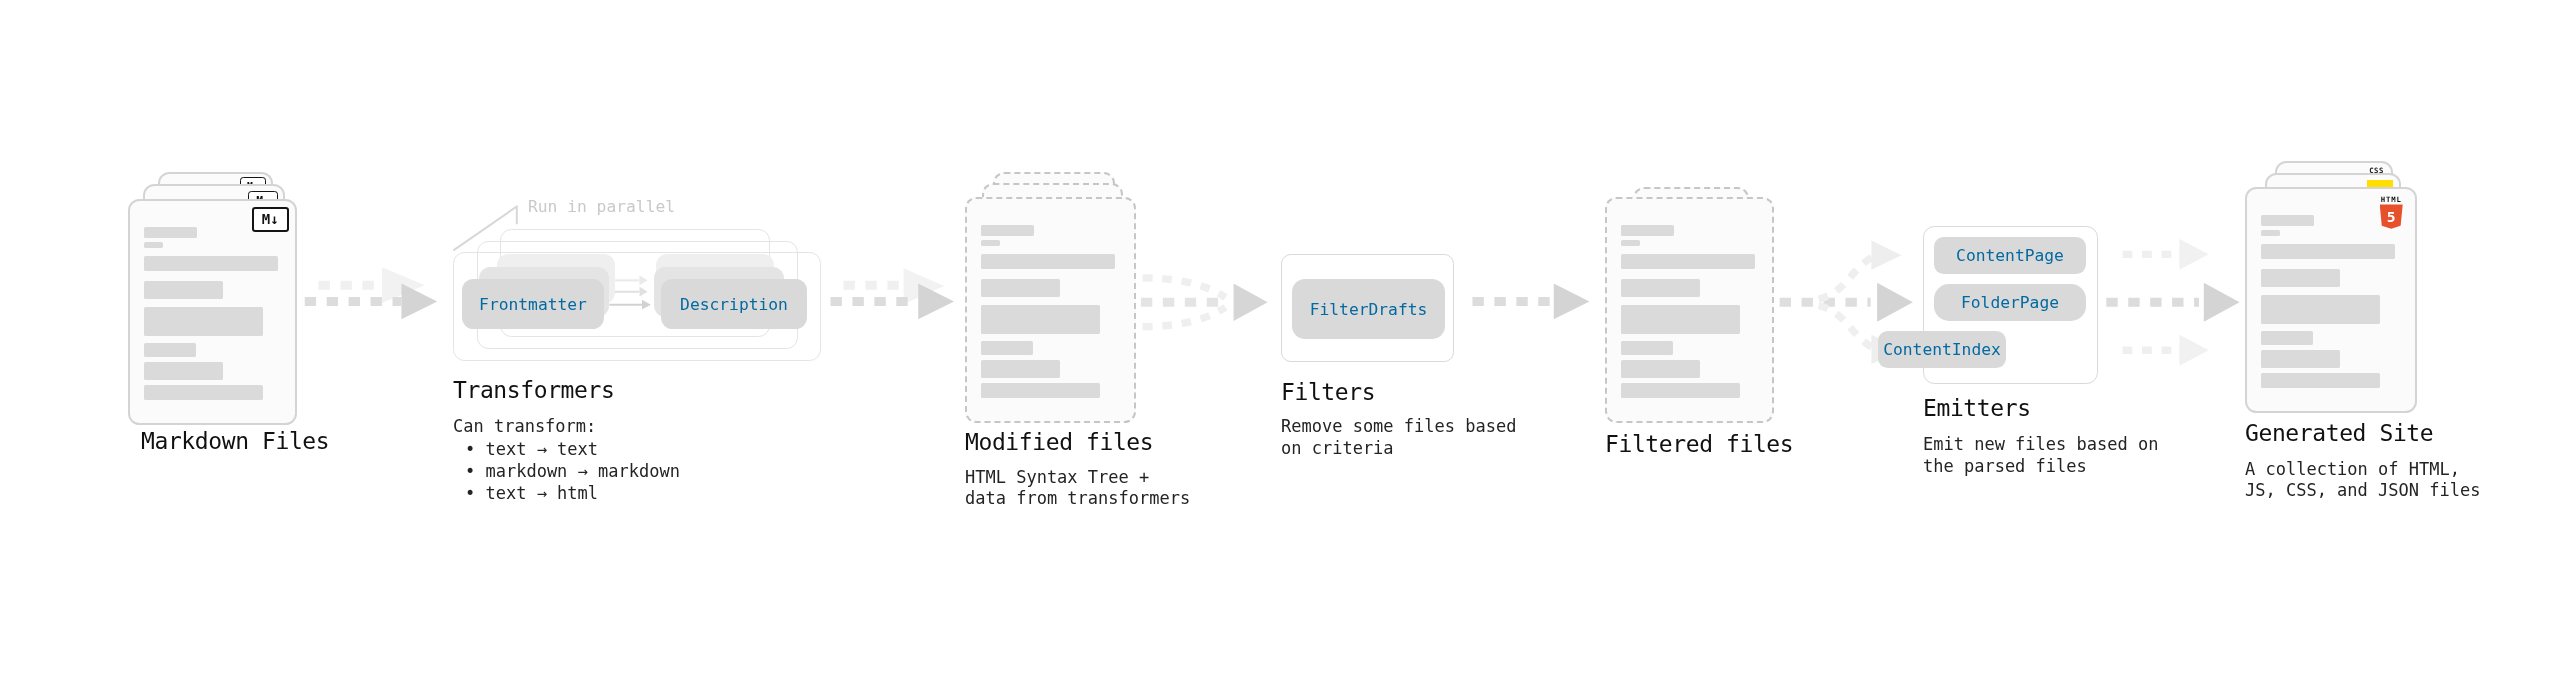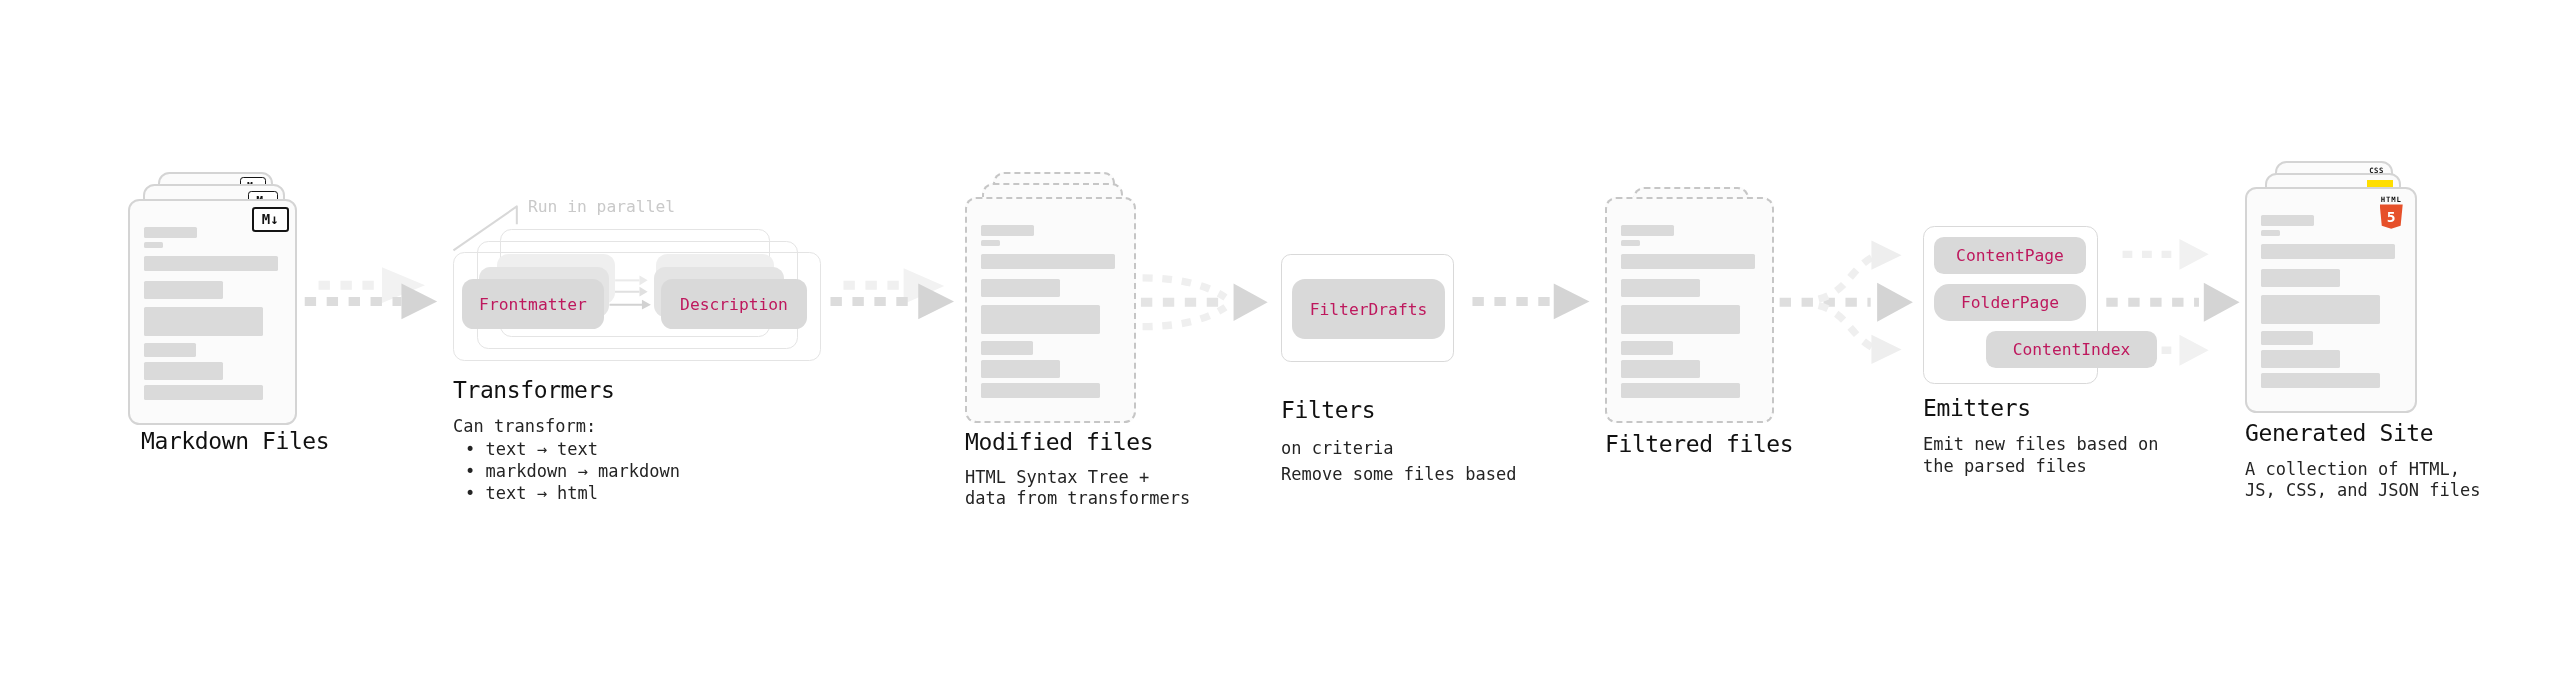--- a/index.html
+++ b/index.html
@@ -18,21 +18,21 @@
   .b4{left:14px;top:80px;width:79px;height:18px;}
   .b5{left:14px;top:106px;width:119px;height:29px;}
   .b6{left:14px;top:142px;width:52px;height:14px;}
   .b7{left:14px;top:161px;width:79px;height:18px;}
   .b8{left:14px;top:184px;width:119px;height:14.6px;}
   
   .heading{position:absolute;font-size:23px;font-weight:500;color:#111;white-space:nowrap;letter-spacing:-0.4px;}
   .body{position:absolute;font-size:17px;color:#242424;white-space:nowrap;}
   .annotation{position:absolute;font-size:16.3px;color:#c9c9c9;white-space:nowrap;}
   
-  .pill{position:absolute;background:#d9d9d9;border-radius:11.4px;display:flex;align-items:center;justify-content:center;font-size:16.3px;color:#be185d;white-space:nowrap;}
+  .pill{position:absolute;background:#d9d9d9;border-radius:11.4px;display:flex;align-items:center;justify-content:center;font-size:16.3px;color:#0369a1;white-space:nowrap;}
   .pill.g1{background:#e4e4e4;}
   .pill.g2{background:#efefef;}
   
   .obox{position:absolute;border:1.6px solid #e4e4e4;border-radius:11.4px;background:transparent;}
   .wbox{position:absolute;border:1.6px solid #d9d9d9;border-radius:9.8px;background:#ffffff;}
   
   .mdbadge{position:absolute;background:#ffffff;border:2px solid #141414;border-radius:3.3px;color:#141414;font-weight:bold;display:flex;align-items:center;justify-content:center;}
   .mdbadge.front{right:6.5px;top:5.7px;width:32.5px;height:21px;font-size:14px;}
   .mdbadge.mid{right:4.9px;top:4.9px;width:28px;height:18px;font-size:11.4px;border-width:1.6px;}
   .mdbadge.back{right:4.9px;top:3.3px;width:24.4px;height:16.3px;font-size:9.8px;border-width:1.6px;}
@@ -170,22 +170,22 @@
       <div class="bar b8"></div>
     </div>
     <div class="heading" style="left:965px;top:429px;">Modified files</div>
     <div class="body" style="left:965px;top:467px;">HTML Syntax Tree +</div>
     <div class="body" style="left:965px;top:488px;">data from transformers</div>
   </div>
 
   <div>
     <div class="wbox" style="left:1281px;top:254px;width:171px;height:106px;"></div>
     <div class="pill" style="left:1292px;top:279px;width:153px;height:60px;border-radius:13px;">FilterDrafts</div>
-    <div class="heading" style="left:1281px;top:397px;">Filters</div>
-    <div class="body" style="left:1281px;top:416px;margin-top:48px;">Remove some files based</div>
+    <div class="heading" style="left:1281px;top:379px;">Filters</div>
+    <div class="body" style="left:1281px;top:416px;">Remove some files based</div>
     <div class="body" style="left:1281px;top:438px;">on criteria</div>
   </div>
 
   <div>
     <div class="card dashed" style="left:1633px;top:187px;width:112px;height:222px;"></div>
     <div class="card dashed" style="left:1605px;top:197px;width:165px;height:222px;">
       <div class="bar b1"></div>
       <div class="bar b2"></div>
       <div class="bar b3"></div>
       <div class="bar b4"></div>
@@ -194,21 +194,21 @@
       <div class="bar b7"></div>
       <div class="bar b8"></div>
     </div>
     <div class="heading" style="left:1605px;top:431px;">Filtered files</div>
   </div>
 
   <div>
     <div class="wbox" style="left:1923px;top:226px;width:173px;height:156px;border-radius:11.4px;"></div>
     <div class="pill" style="left:1934px;top:237px;width:152px;height:37px;border-radius:9.8px;">ContentPage</div>
     <div class="pill" style="left:1934px;top:284px;width:152px;height:37px;border-radius:15px;">FolderPage</div>
-    <div class="pill" style="left:1986px;top:331px;width:171px;height:37px;border-radius:9.8px;">ContentIndex</div>
+    <div class="pill" style="left:1878px;top:331px;width:128px;height:37px;border-radius:9.8px;">ContentIndex</div>
     <div class="heading" style="left:1923px;top:395px;">Emitters</div>
     <div class="body" style="left:1923px;top:434px;">Emit new files based on</div>
     <div class="body" style="left:1923px;top:456px;text-align:center;">the parsed files</div>
   </div>
 
   <div>
     <div class="card" style="left:2275px;top:161px;width:114px;height:222px;">
       <div class="cssbadge"><span>CSS</span></div>
     </div>
     <div class="card" style="left:2265px;top:173px;width:132px;height:222px;">

